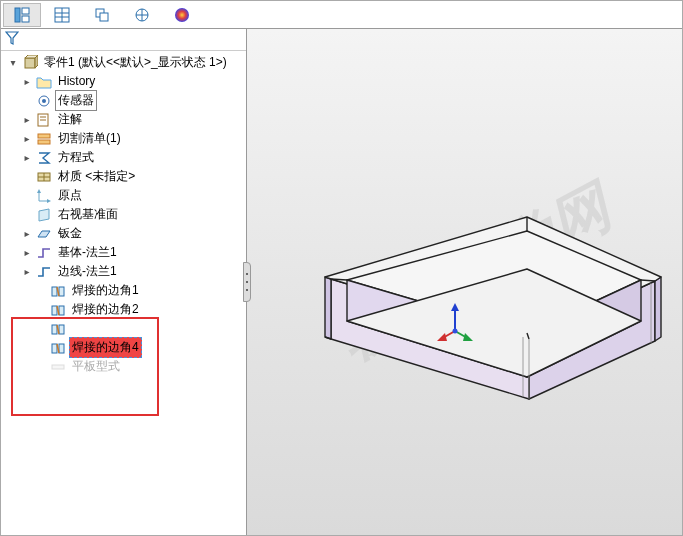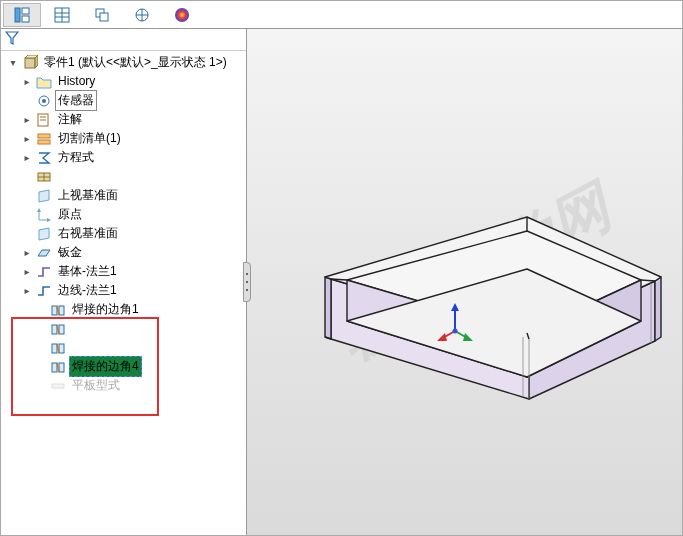--- a/index.html
+++ b/index.html
@@ -79,21 +79,21 @@
   .node .chevron.none { visibility: hidden; }
   .node .ico {
     width: 18px;
     display: flex;
     align-items: center;
     justify-content: center;
     margin-right: 2px;
   }
   .node .label { padding: 1px 3px; }
   .node.selected .label {
-    background: #15803d;
+    background: #ef4444;
     border: 1px dashed #4a90d9;
     padding: 0 2px;
   }
   .indent-0 { padding-left: 2px; }
   .indent-1 { padding-left: 16px; }
   .indent-2 { padding-left: 30px; }
   .highlight-box {
     position: absolute;
     left: 10px;
     width: 148px;
@@ -269,29 +269,21 @@
         </div>
         <div class="node indent-1">
           <span class="chevron none">▸</span>
           <span class="ico">
             <svg width="16" height="14">
               <rect x="2" y="3" width="12" height="8" fill="#e6d9a6" stroke="#8a742c"></rect>
               <line x1="2" y1="7" x2="14" y2="7" stroke="#8a742c"></line>
               <line x1="8" y1="3" x2="8" y2="11" stroke="#8a742c"></line>
             </svg>
           </span>
-        </div>
-        <div class="node indent-1">
-          <span class="chevron none">▸</span>
-          <span class="ico">
-            <svg width="16" height="14">
-              <path d="M3 3 L13 1 L13 11 L3 13 Z" fill="#d9ecf6" stroke="#6aa7c9"></path>
-            </svg>
-          </span>
-          <span class="label">上视基准面</span>
+          <span class="label">材质 &lt;未指定&gt;</span>
         </div>
         <div class="node indent-1">
           <span class="chevron none">▸</span>
           <span class="ico">
             <svg width="16" height="14">
               <line x1="3" y1="12" x2="3" y2="2" stroke="#6aa7c9"></line>
               <line x1="3" y1="12" x2="13" y2="12" stroke="#6aa7c9"></line>
               <polygon points="3,0 1,4 5,4" fill="#6aa7c9"></polygon>
               <polygon points="15,12 11,10 11,14" fill="#6aa7c9"></polygon>
             </svg>
@@ -347,20 +339,21 @@
         </div>
         <div class="node indent-2">
           <span class="chevron none">▸</span>
           <span class="ico">
             <svg width="16" height="14">
               <rect x="2" y="3" width="5" height="9" fill="#d9ecf6" stroke="#2a6fab"></rect>
               <rect x="9" y="3" width="5" height="9" fill="#d9ecf6" stroke="#2a6fab"></rect>
               <line x1="7" y1="3" x2="9" y2="12" stroke="#c77a2b" stroke-width="1.5"></line>
             </svg>
           </span>
+          <span class="label">焊接的边角2</span>
         </div>
         <div class="node indent-2">
           <span class="chevron none">▸</span>
           <span class="ico">
             <svg width="16" height="14">
               <rect x="2" y="3" width="5" height="9" fill="#d9ecf6" stroke="#2a6fab"></rect>
               <rect x="9" y="3" width="5" height="9" fill="#d9ecf6" stroke="#2a6fab"></rect>
               <line x1="7" y1="3" x2="9" y2="12" stroke="#c77a2b" stroke-width="1.5"></line>
             </svg>
           </span>

